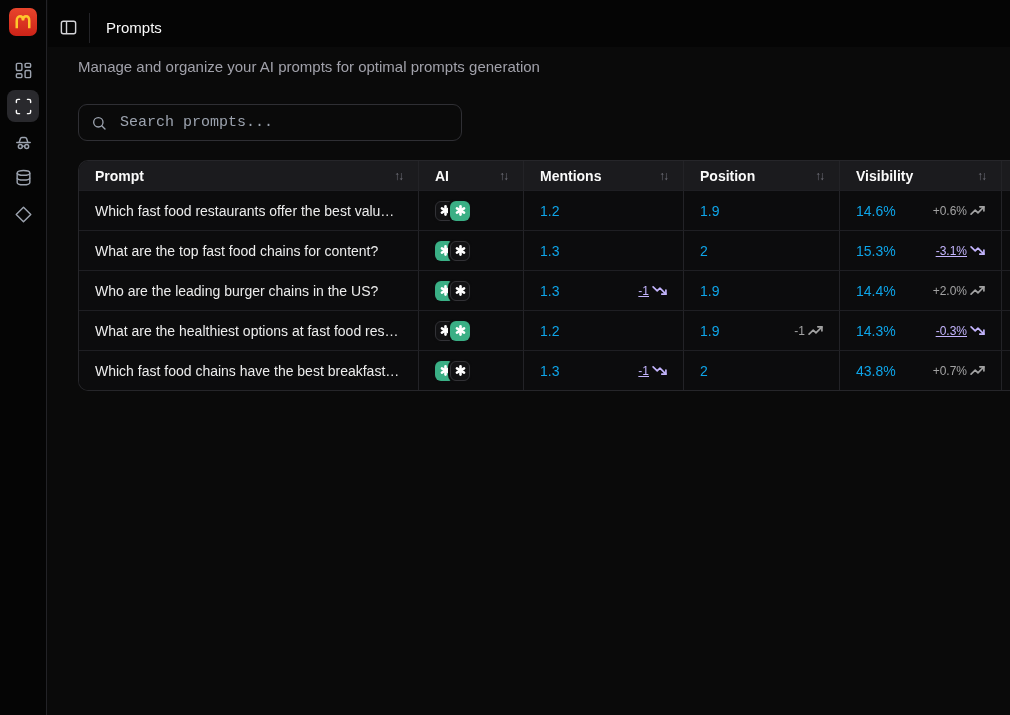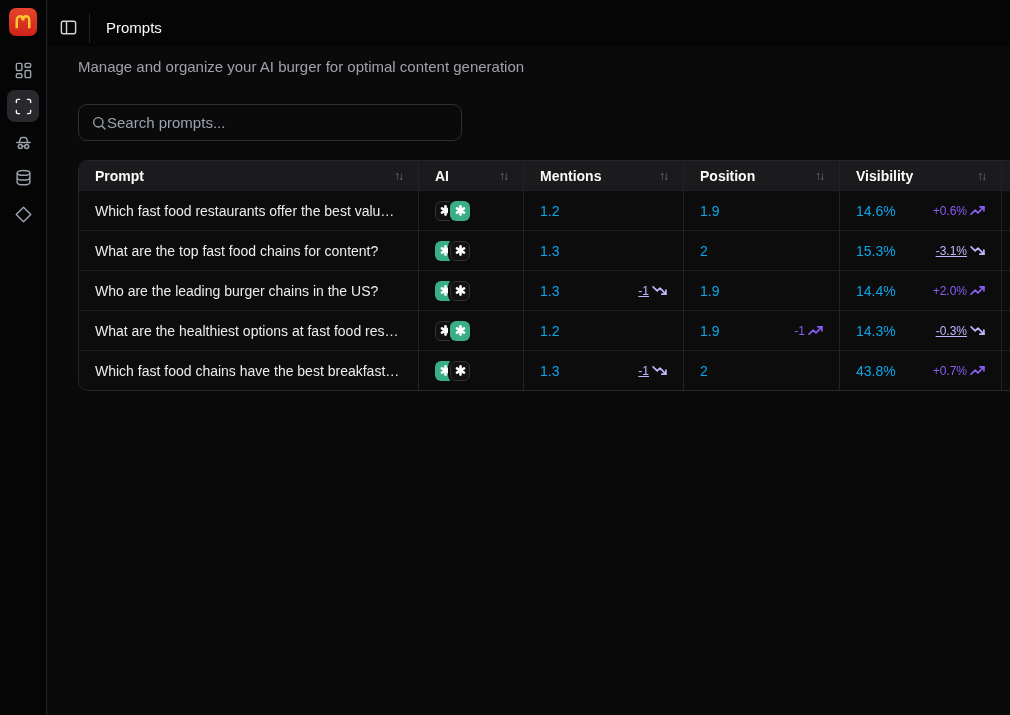--- a/index.html
+++ b/index.html
@@ -56,22 +56,22 @@
 
   .search-box {
     margin-top:29px; width:384px; height:37px;
     border:1px solid #2f2f34; border-radius:9px;
     display:flex; align-items:center; padding:0 12px;
     background:#0a0a0a; color:#9ca3af;
   }
   .search-box svg { width:16px; height:16px; flex:none; }
   .search-input {
     border:none; outline:none; background:transparent;
-    margin-left:0; flex:1; font-size:15px; color:#7dd3fc;
-    font-family:Liberation Sans, sans-serif;
+    margin-left:13px; flex:1; font-size:15px; color:#7dd3fc;
+    font-family:Liberation Mono, monospace;
   }
   .search-input::placeholder { color:#9ca3af; }
 
   
   .table-wrap {
     margin-top:19px; overflow:hidden;
     border:1px solid #26262a; border-right:none;
     border-radius:10px 0 0 10px;
     width:932px;
   }
@@ -85,21 +85,21 @@
   th .th-inner { display:flex; align-items:center; justify-content:space-between; padding:0 16px; }
   .sort-glyph { color:#71717a; font-size:12px; letter-spacing:-2px; font-weight:400; }
   tbody td { height:40px; background:#0c0c0d; border-top:1px solid #1f1f23; }
   th + th, td + td { border-left:1px solid #232327; }
   .cell { display:flex; align-items:center; justify-content:space-between; padding:0 16px; }
   .prompt-text {
     color:#ededed; white-space:nowrap; overflow:hidden; text-overflow:ellipsis; display:block;
   }
   .val { color:#0ea5e9; font-weight:500; }
   .delta { font-size:12px; font-weight:500; display:inline-flex; align-items:center; gap:3px; }
-  .delta.up { color:#8b5cf6; }
+  .delta.up { color:#a3a3a3; }
   .delta.down { color:#c4b5fd;text-decoration:underline; }
   .delta svg { width:15px; height:11px; }
 
   .ai-badges { display:inline-flex; align-items:center; }
   .ai-badge {
     width:20px; height:20px; border-radius:6px;
     display:inline-flex; align-items:center; justify-content:center;
     box-shadow:0 0 0 2px #0c0c0d;
   }
   .ai-badge + .ai-badge { margin-left:-5px; }
@@ -176,21 +176,21 @@
         <rect x="3" y="4" width="18" height="16" rx="2.5"></rect>
           <line x1="9.5" y1="4" x2="9.5" y2="20"></line>
       </svg>
     </span>
   </div>
   <div class="topbar-divider"></div>
   <div class="topbar-title">Prompts</div>
 </div>
 
 <div class="main">
-  <div class="page-subtitle">Manage and organize your AI burger for optimal content generation</div>
+  <div class="page-subtitle">Manage and organize your AI prompts for optimal prompts generation</div>
 
   <div class="search-box">
     <span style="display:flex">
       <svg viewBox="0 0 24 24" width="16" height="16" fill="none" stroke="currentColor" stroke-width="2" stroke-linecap="round">
         <circle cx="11" cy="11" r="7"></circle>
           <path d="M16.5 16.5 21 21"></path>
       </svg>
     </span>
     <input class="search-input" placeholder="Search prompts..." style="">
   </div>

